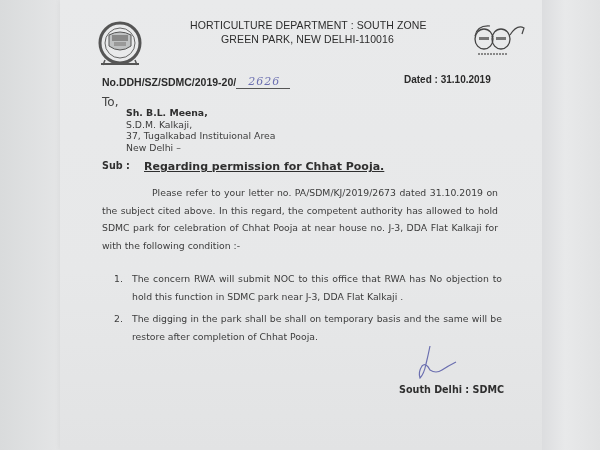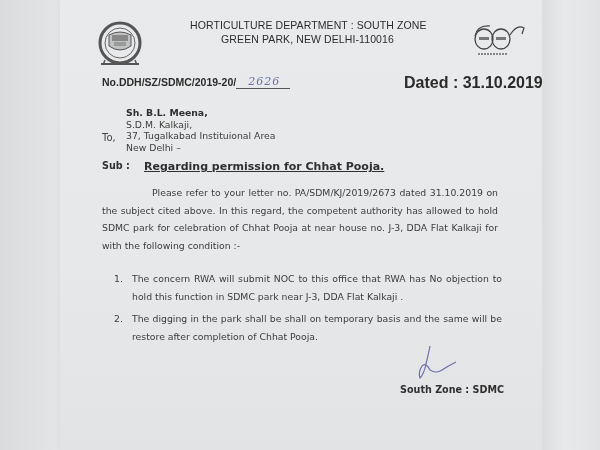--- a/index.html
+++ b/index.html
@@ -31,24 +31,24 @@
     position:absolute; left:102px; top:76px;
     font-family:"Liberation Sans", sans-serif; font-size:10.5px; font-weight:bold; color:#2b2b2b;
   }
   .ref-num-hand {
     display:inline-block; width:42px; border-bottom:1px solid #555;
     color:#6b6fb0; font-weight:normal; font-style:italic; font-family:"DejaVu Serif", serif;
     font-size:11px; letter-spacing:1px; text-align:left; padding-left:12px; transform:translateY(-1px);
   }
   .dated {
     position:absolute; left:404px; top:74px;
-    font-family:"Liberation Sans", sans-serif; font-size:16px; font-weight:bold; color:#2b2b2b;
+    font-family:"Liberation Sans", sans-serif; font-size:10px; font-weight:bold; color:#2b2b2b;
   }
   .body-text { font-family:"DejaVu Sans", sans-serif; color:#3a3a3a; font-size:9.3px; }
-  .to { position:absolute; left:102px; top:95px; font-size:10px; color:#444;margin-top:37px; }
+  .to { position:absolute; left:102px; top:95px; font-size:12px; color:#444; }
   .addr { position:absolute; left:126px; top:107px; line-height:11.5px; font-size:9.3px; color:#3d3d3d; }
   .addr .name { font-weight:bold; color:#2f2f2f; }
   .sub-label { position:absolute; left:102px; top:160px; font-weight:bold; font-size:9.6px; color:#2f2f2f;text-align:right; }
   .sub-text { position:absolute; left:144px; top:160px; font-weight:bold; font-size:11px; color:#2f2f2f; text-decoration:underline; }
   .para { position:absolute; left:102px; top:184px; width:396px; line-height:17.6px; font-size:9.3px; color:#3c3c3c; text-align:justify; }
   .para .indent { display:inline-block; width:50px; }
   .list { position:absolute; left:114px; top:270px; width:388px; font-size:9.3px; color:#3c3c3c; }
   .list-item { position:relative; padding-left:18px; line-height:17.5px; margin-bottom:5px; text-align:justify; }
   .list-item .num { position:absolute; left:0; top:0; }
   .signature { position:absolute; left:412px; top:344px; width:52px; height:36px; }
@@ -115,14 +115,14 @@
     <span class="num">2.</span>
     <span>The digging in the park shall be shall on temporary basis and the same will be restore after completion of Chhat Pooja.</span>
   </div>
 </div>
 
 <svg class="signature" viewBox="0 0 52 36">
   <path d="M18 2 Q16 12 14 20 Q12 30 8 34 Q6 28 10 22 Q14 18 18 26 Q24 30 30 26 Q36 22 44 18" fill="none" stroke="#6b6fb0" stroke-width="1.2"></path>
 </svg>
 
 <div class="sig-block">
-  <div>South Zone : SDMC</div>
+  <div>South Delhi : SDMC</div>
 </div>
 
 </body></html>

